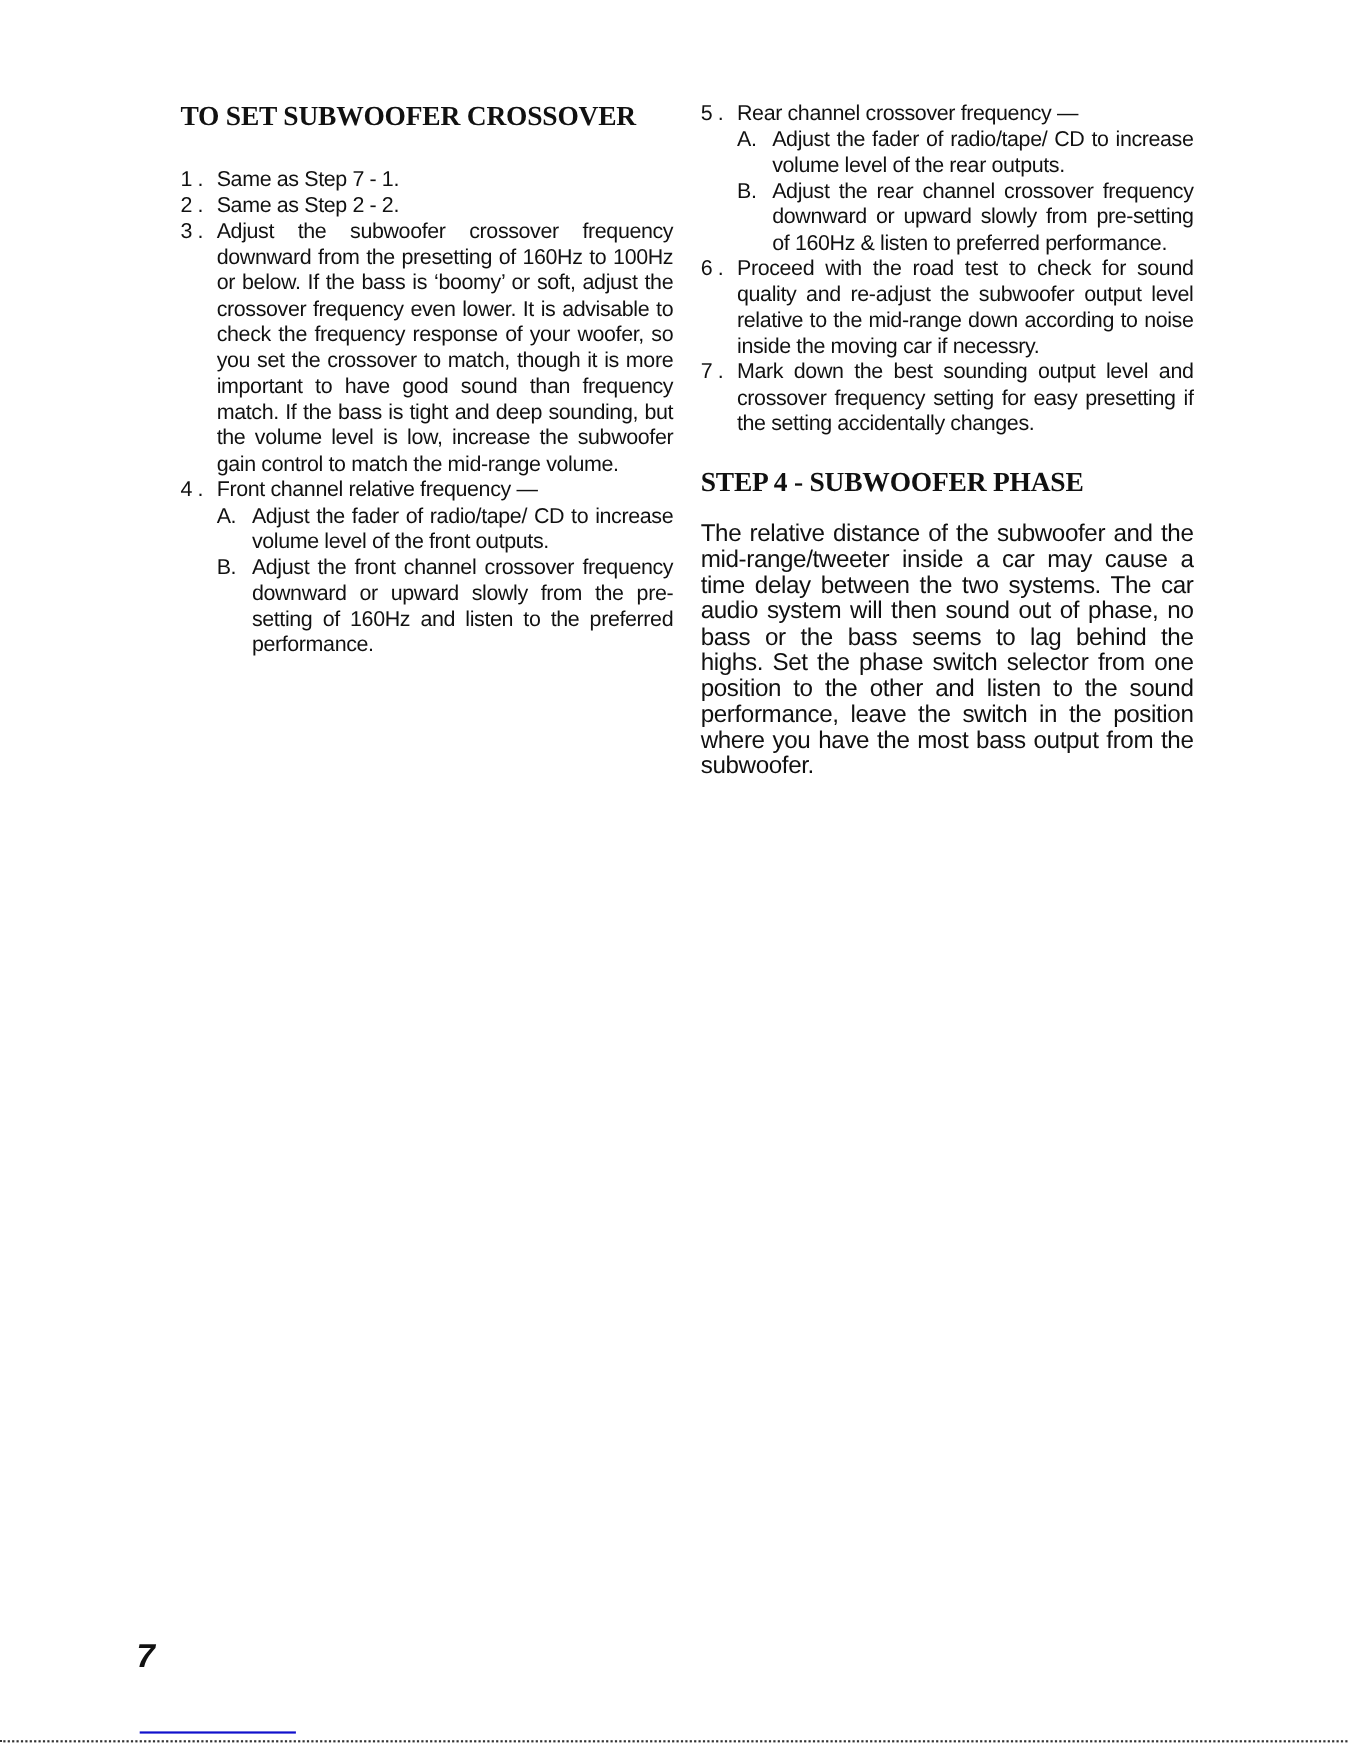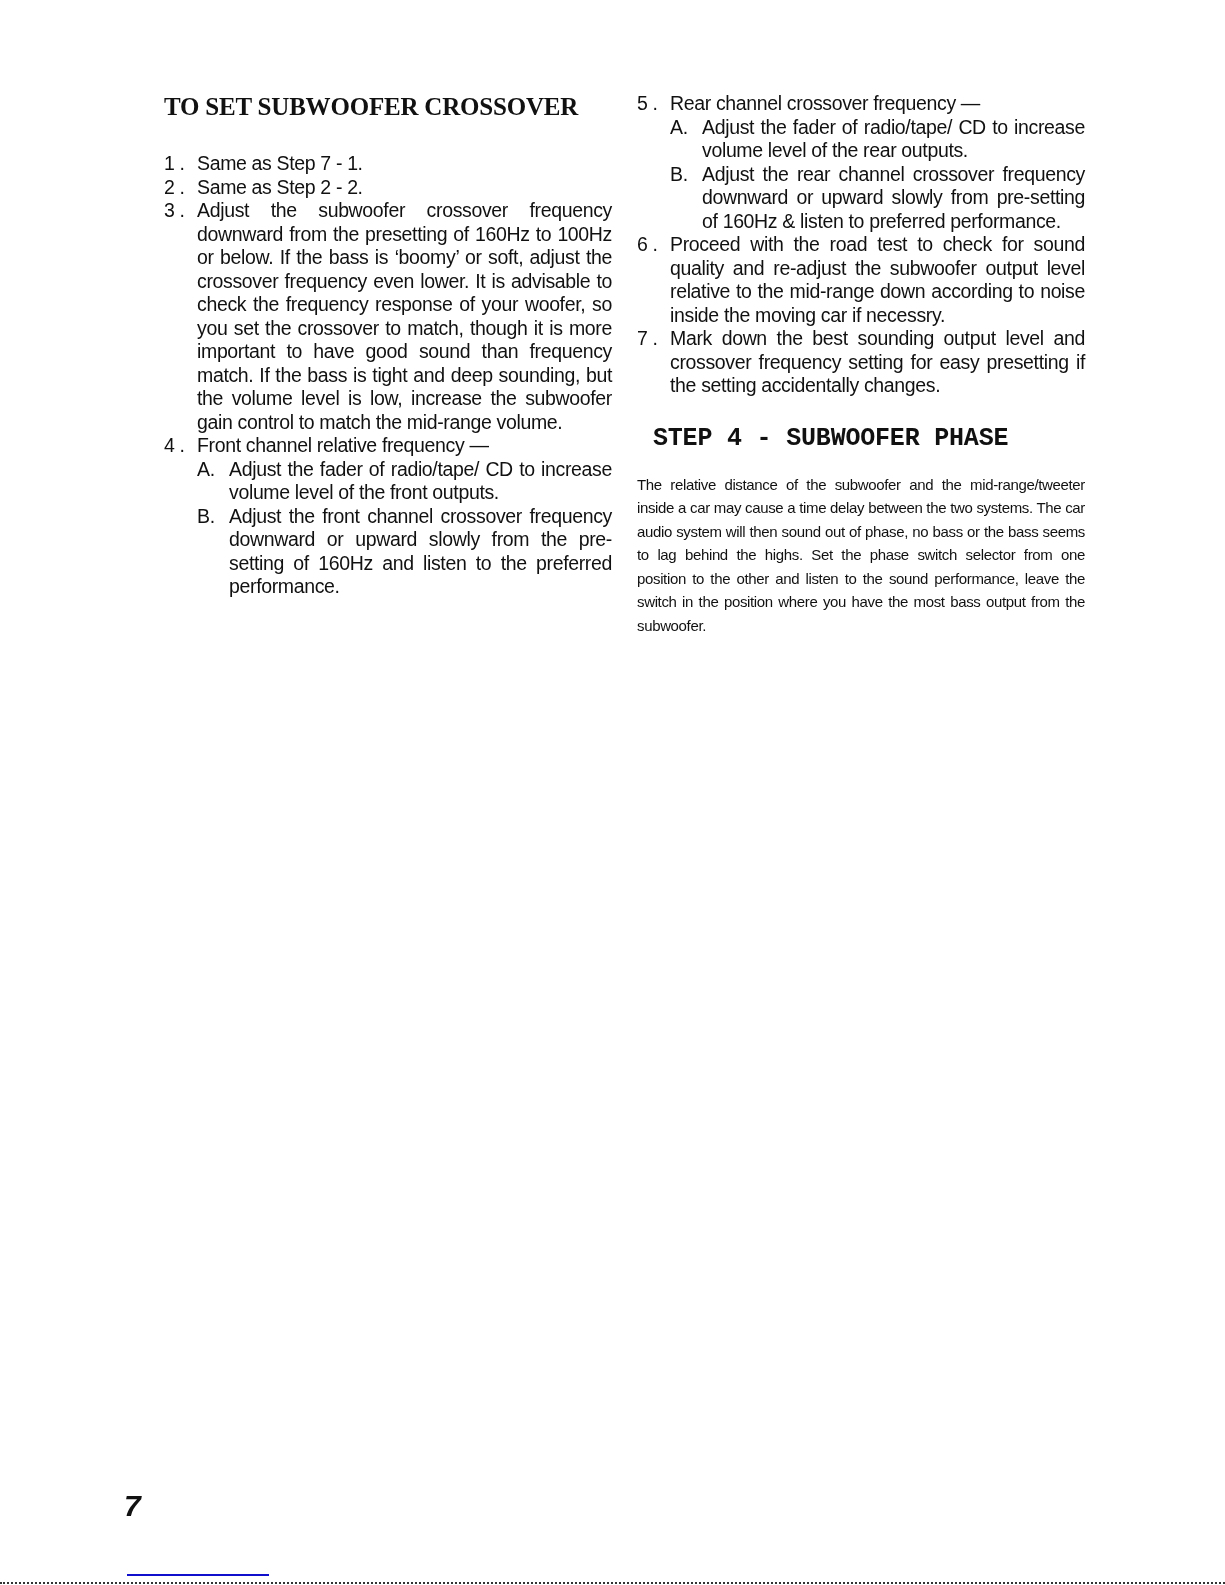--- a/index.html
+++ b/index.html
@@ -42,30 +42,30 @@
     .sub {
       position: relative;
       padding-left: 32px;
       text-align: justify;
     }
     .sub .letter {
       position: absolute; left: 0; top: 0;
     }
 
     .step-heading {
-      font-family: Liberation Mono, monospace;
+      font-family: Liberation Serif, serif;
       font-weight: bold;
       font-size: 25px;
       line-height: 29px;
-      margin: 26px 0 20px 16px;
+      margin: 26px 0 20px 0;
       letter-spacing: -0.2px;
     }
     .para {
       font-family: "Liberation Sans", sans-serif;
-      font-size: 15px;
+      font-size: 22px;
       line-height: 23.5px;
       text-align: justify;
       letter-spacing: -0.35px;
       margin: 0;
     }
 
     .page-number {
       position: absolute; left: 124px; top: 1490px;
       font-family: "Liberation Sans", sans-serif;
       font-style: italic; font-weight: bold;

